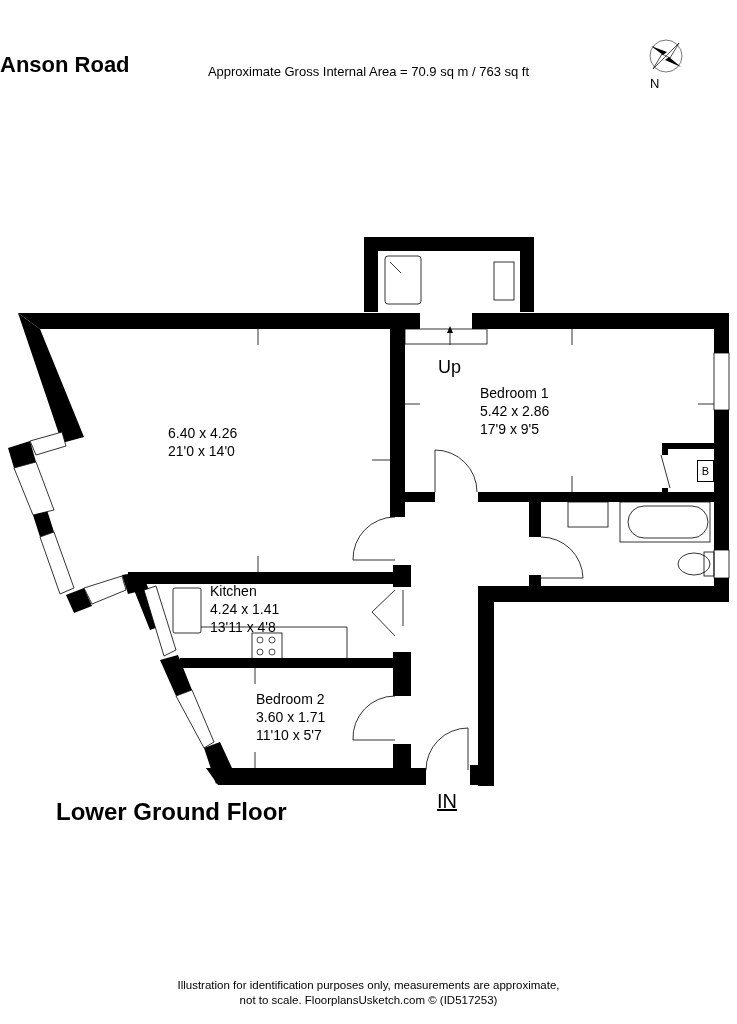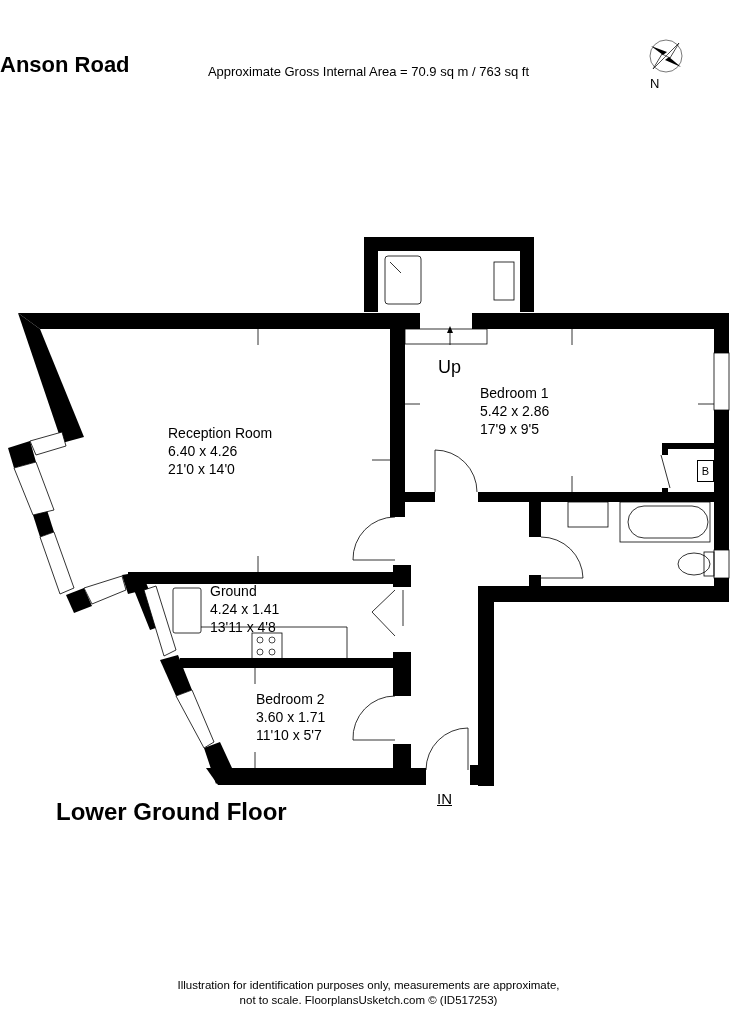--- a/index.html
+++ b/index.html
@@ -4,21 +4,21 @@
 <style>
   html, body { margin: 0; padding: 0; background: #ffffff; }
   body { width: 737px; height: 1024px; position: relative; overflow: hidden; font-family: "Liberation Sans", sans-serif; color: #000; }
   .title { position: absolute; left: 0; width: 737px; top: 8px; text-align: left; font-size: 22px; font-weight: bold; margin-top: 44px; }
   .subtitle { position: absolute; left: 0; width: 737px; top: 64px; text-align: center; font-size: 13px; }
   .compass { position: absolute; left: 641px; top: 32px; width: 50px; height: 60px; }
   .compass-n { position: absolute; left: 650px; top: 76px; font-size: 13px; }
   .plan { position: absolute; left: 0; top: 0; }
   .room-label { position: absolute; text-align: left; font-size: 14px; line-height: 18px; }
   .floor-label { position: absolute; left: 56px; top: 798px; font-size: 24px; font-weight: bold; }
-  .in-label { position: absolute; left: 437px; top: 790px; font-size: 15px; text-decoration: underline; }
+  .in-label { position: absolute; left: 437px; top: 790px; font-size: 20px; text-decoration: underline; }
   .up-label { position: absolute; left: 438px; top: 357px; font-size: 18px; }
   .boiler { position: absolute; left: 697px; top: 460px; width: 15px; height: 20px; border: 1px solid #000; font-size: 11px; text-align: center; line-height: 20px; }
   .footer { position: absolute; left: 0; width: 737px; top: 978px; text-align: center; font-size: 11.5px; line-height: 15px; }
 </style>
 </head>
 <body>
 
 <div class="title">Anson Road</div>
 <div class="subtitle">Approximate Gross Internal Area = 70.9 sq m / 763 sq ft</div>
 
@@ -145,33 +145,32 @@
     <line x1="698" y1="404" x2="714" y2="404"></line>
     <line x1="572" y1="476" x2="572" y2="492"></line>
     <line x1="258" y1="556" x2="258" y2="572"></line>
     <line x1="403" y1="590" x2="403" y2="626"></line>
     <line x1="255" y1="668" x2="255" y2="684"></line>
     <line x1="255" y1="752" x2="255" y2="768"></line>
   </g>
 </svg>
 
 <div class="room-label" style="left:168px; top:424px; width:170px;">
-  <div>Reception Room</div>
   <div>6.40 x 4.26</div>
   <div>21'0 x 14'0</div>
 </div>
 
 <div class="room-label" style="left:480px; top:384px; width:140px;">
   <div>Bedroom 1</div>
   <div>5.42 x 2.86</div>
   <div>17'9 x 9'5</div>
 </div>
 
 <div class="room-label" style="left:210px; top:582px; width:120px;">
-  <div>Ground</div>
+  <div>Kitchen</div>
   <div>4.24 x 1.41</div>
   <div>13'11 x 4'8</div>
 </div>
 
 <div class="room-label" style="left:256px; top:690px; width:120px;">
   <div>Bedroom 2</div>
   <div>3.60 x 1.71</div>
   <div>11'10 x 5'7</div>
 </div>
 

